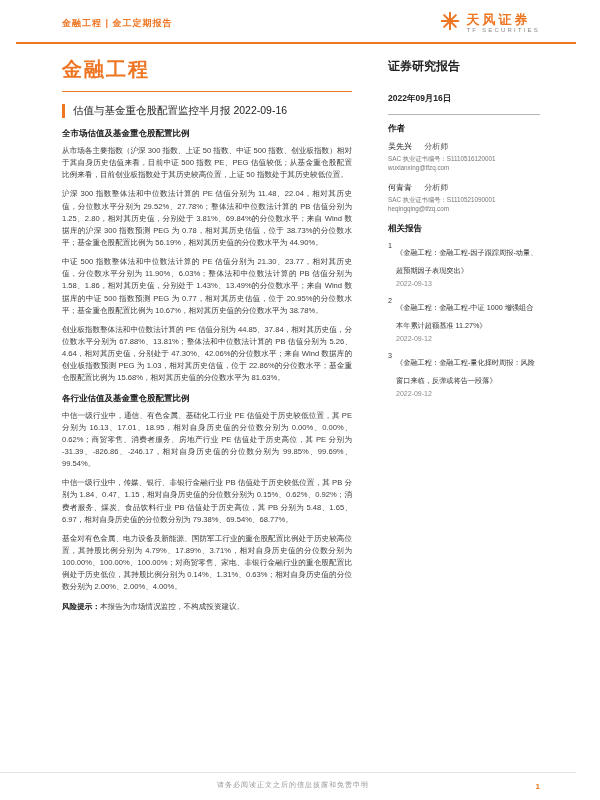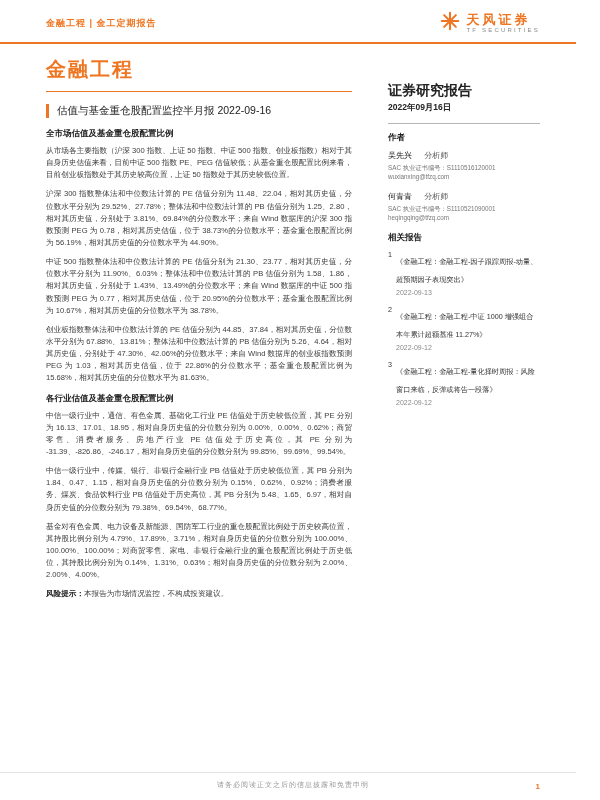--- a/index.html
+++ b/index.html
@@ -1,19 +1,19 @@
 <!DOCTYPE html>
 <html style="--accent: #ee7623; --text: #3c3c3c; --muted: #888888;"><head>
 <meta charset="utf-8">
 <style>
   :root { --accent:#ee7623; --text:#3c3c3c; --muted:#888888; }
   * { box-sizing: border-box; margin:0; padding:0; }
   html,body { background:#ffffff; }
   body { width:600px; height:800px; font-family:"Liberation Sans","DejaVu Sans",sans-serif; color:var(--text); }
-  .page { position:relative; width:576px; height:800px; background:#fff; overflow:hidden; }
+  .page { position:relative; width:576px; height:800px; background:#fff; overflow:hidden;padding-left:16px; }
 
   
   .top { display:flex; justify-content:space-between; align-items:center; padding:10px 36px 6px 46px; }
   .breadcrumb { color:var(--accent); font-size:9px; font-weight:bold; letter-spacing:1px; }
   .logo { display:flex; align-items:center; gap:5px;justify-content:flex-end; }
   .logo-text { display:flex; flex-direction:column; line-height:1.1; }
   .logo-cn { color:var(--accent); font-weight:bold; font-size:13px; letter-spacing:3px; }
   .logo-en { color:#8a8a8a; font-size:6px; letter-spacing:2.2px; }
   .accent-rule { height:2px; background:var(--accent); }
 
@@ -24,22 +24,22 @@
 
   
   .page-title { color:var(--accent); font-size:20px; font-weight:bold; letter-spacing:2px; padding:6px 0 8px 0; border-bottom:1px solid var(--accent); }
   .subtitle { margin:12px 0 10px 0; border-left:3px solid var(--accent); padding-left:8px; font-size:10.5px; font-weight:normal; color:#222; }
   .section-h { font-size:8.5px; font-weight:bold; color:#222; margin:8px 0 5px 0; }
   .body-p { font-size:7.6px; line-height:1.6; text-align:justify; color:var(--text); margin:0 0 7px 0; }
   .risk { margin-top:4px; }
   .risk .lbl { font-weight:bold; color:#222; }
 
   
-  .report-type { font-size:14px; font-weight:bold; color:#222;margin-top:24px; }
-  .report-date { font-size:8.5px; font-weight:bold; color:#222; margin-top:2px; }
+  .report-type { font-size:12px; font-weight:bold; color:#222; }
+  .report-date { font-size:8.5px; font-weight:bold; color:#222; margin-top:18px; }
   .side-divider { border-top:1px solid #b5b5b5; margin:9px 0 8px 0; }
   .side-heading { font-size:8.5px; font-weight:bold; color:#222; margin:2px 0 6px 0; }
   .side-heading.related { }
   .author { margin-bottom:9px; }
   .a-line { font-size:8px; margin-bottom:2px; }
   .a-name { font-weight:normal; color:#222; }
   .a-role { color:#555; margin-left:10px; }
   .a-sac { font-size:6.3px; color:#777; line-height:1.5; }
   .a-email { font-size:6.3px; color:#777; line-height:1.5; }
   .rel-item { display:flex; gap:4px; margin-bottom:9px; }

